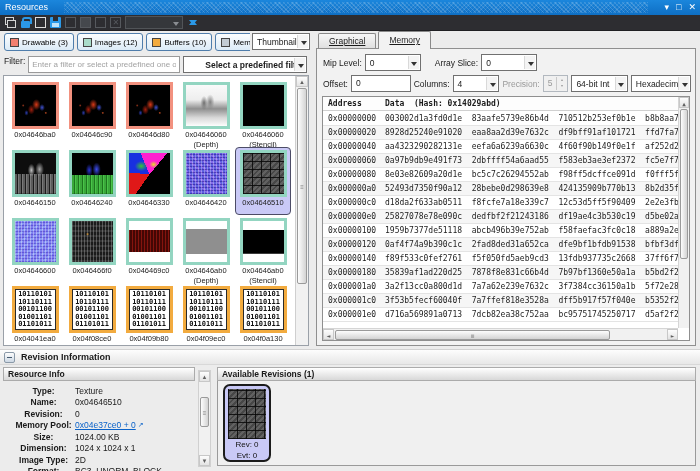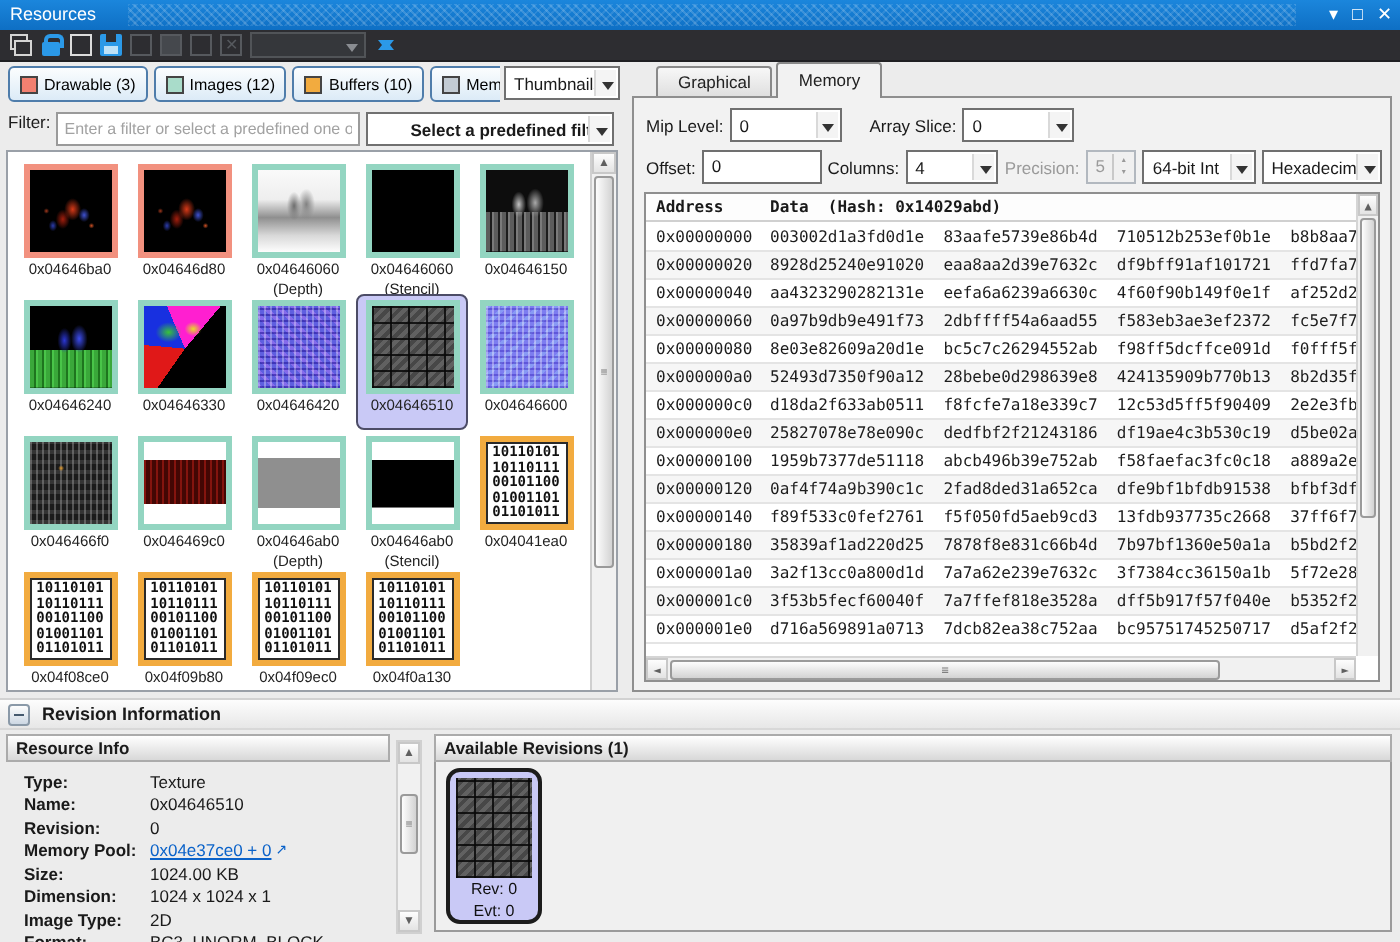--- a/index.html
+++ b/index.html
@@ -121,21 +121,21 @@
     repeating-linear-gradient(90deg, rgba(230,40,30,.4) 0 1px, transparent 1px 3px),
     linear-gradient(#430704,#430704);
     background-size:100% 54%,100% 54%; background-position:50% 50%,50% 50%; background-repeat:no-repeat; }
   .k-band-gray { background-color:#fff; background-image:linear-gradient(#8f8f8f,#8f8f8f); background-size:100% 62%; background-position:50% 50%; background-repeat:no-repeat; }
   .k-band-black { background-color:#fff; background-image:linear-gradient(#000,#000); background-size:100% 58%; background-position:50% 50%; background-repeat:no-repeat; }
 
   .tg-vs { right:0; top:0; bottom:0; border-left:1px solid #cfcfcf; }
   .tg-vs .sb-thumb { top:12px; height:196px; line-height:196px; }
 
   
-  .tabs { position:absolute; left:328px; top:31px; display:flex; align-items:flex-end; height:18px; }
+  .tabs { position:absolute; left:318px; top:31px; display:flex; align-items:flex-end; height:18px;text-decoration:underline; }
   .tab { height:16px; line-height:15px; padding:0 10px; font-size:8.5px; border:1px solid #898989; border-bottom:none; border-radius:2px 2px 0 0; background:linear-gradient(#f7f7f7,#dedede); margin-right:2px; color:#222; }
   .tab.active { height:18px; line-height:17px; background:#f2f2f2; position:relative; z-index:3; }
   .mem-panel { position:absolute; left:316px; top:48px; width:380px; height:298px; background:#f2f2f2; border:1px solid #8f8f8f; z-index:2; }
   .ctrl-row { position:absolute; left:6px; right:4px; display:flex; align-items:center; gap:3px; overflow:hidden; }
   .r1 { top:5px; }
   .r2 { top:26px; }
   .w56 { width:56px; } .w48 { width:48px; } .w58 { width:58px; } .w62 { width:62px; }
   .gap8 { width:8px; flex:0 0 auto; }
   .dim { color:#9a9a9a; }
   .offset-input { width:62px; }
@@ -154,21 +154,21 @@
 
   
   .rev-bar { position:absolute; left:0; top:349px; width:700px; height:16px; display:flex; align-items:center; gap:6px; padding-left:4px; background:linear-gradient(#fdfdfd,#e7e7e7); border-top:1px solid #d2d2d2; border-bottom:1px solid #d8d8d8; }
   .collapse { width:11px; height:11px; border:1px solid #8a99a8; border-radius:2px; background:linear-gradient(#fdfdfd,#cdd8e4); position:relative; }
   .collapse .minus { position:absolute; left:2px; right:2px; top:4px; height:1px; background:#44596e; }
   .rev-title { font-size:9px; font-weight:bold; }
 
   .group-head { height:14px; line-height:13px; padding-left:4px; font-size:8.5px; font-weight:bold; background:linear-gradient(#ffffff,#d8d8d8); border:1px solid #ababab; }
   .res-info { position:absolute; left:3px; top:367px; width:192px; height:76px; }
   .info-rows { padding:4px 0 0 9px; }
-  .irow { display:flex; height:11.5px; align-items:center; font-size:8.5px; }
+  .irow { display:flex; height:11.5px; align-items:center; font-size:8.5px;text-align:center; }
   .ilabel { width:63px; font-weight:bold; flex:0 0 auto; }
   .ivalue { white-space:nowrap; }
   .ivalue.link { color:#0a62c9; text-decoration:underline; }
   .extlink { color:#0a62c9; font-size:7px; margin-left:2px; }
   .info-vs { left:198px; top:370px; height:97px; border:1px solid #d0d0d0; }
   .info-vs .sb-thumb { top:26px; height:30px; line-height:30px; }
   .info-vs .sb-btn.sb-bottom { position:absolute; bottom:0; left:0; right:0; }
 
   .avail { position:absolute; left:217px; top:367px; width:479px; }
   .avail-body { position:relative; height:85px; background:#f0f0f0; border:1px solid #9a9a9a; border-top:none; }
@@ -242,20 +242,25 @@
 
   <div class="thumb-grid">
     <div class="tiles">
 
         <div class="tile">
           <div class="timg k-fire cat-drawable"></div>
           <div class="tlabel">0x04646ba0</div>
           <div class="tlabel"></div>
         </div>
 
+        <div class="tile">
+          <div class="timg k-fire cat-drawable"></div>
+          <div class="tlabel">0x04646c90</div>
+          <div class="tlabel"></div>
+        </div>
 
         <div class="tile">
           <div class="timg k-fire cat-drawable"></div>
           <div class="tlabel">0x04646d80</div>
           <div class="tlabel"></div>
         </div>
 
         <div class="tile">
           <div class="timg k-depth cat-image"></div>
           <div class="tlabel">0x04646060</div>

